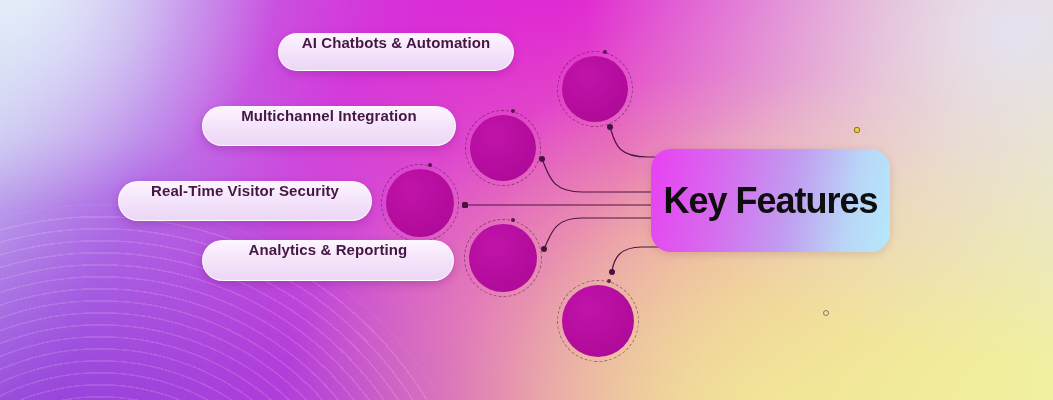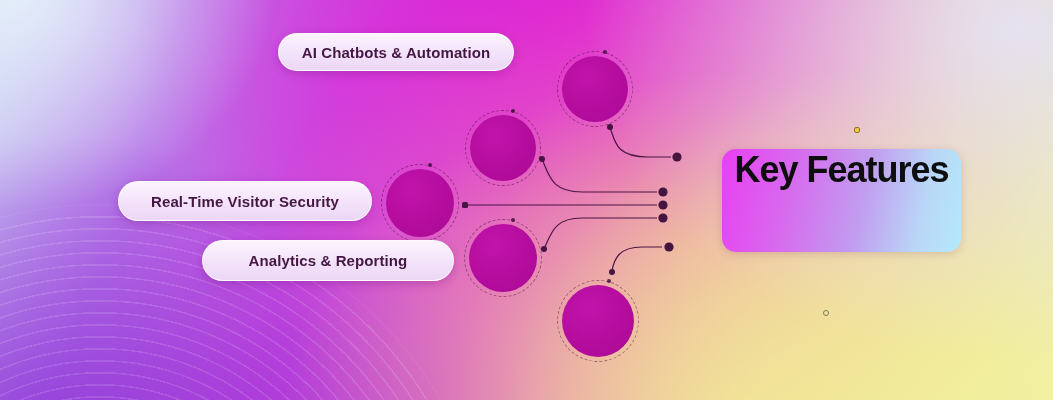--- a/index.html
+++ b/index.html
@@ -26,21 +26,21 @@
     background:repeating-radial-gradient(circle at center,
       rgba(255,255,255,0) 0px, rgba(255,255,255,0) 10.5px,
       rgba(255,255,255,0.13) 10.5px, rgba(255,255,255,0.13) 12px);
     -webkit-mask:radial-gradient(circle at center, transparent 0 150px, #000 175px 385px, transparent 400px);
     mask:radial-gradient(circle at center, transparent 0 150px, #000 175px 385px, transparent 400px);
     pointer-events:none;
   }
   .connectors{position:absolute;left:0;top:0;}
   .pill{
     position:absolute;
-    display:flex;align-items:center;justify-content:center;
+    display:flex;align-items:flex-start;justify-content:center;
     background:linear-gradient(180deg,#fdf4ff 0%,#f3e2fa 55%,#ecd7f6 100%);
     border:1px solid rgba(255,255,255,0.85);
     border-radius:22px;
     box-shadow:0 3px 9px rgba(120,20,130,0.30);
     color:#441743;
     font-size:15px;font-weight:700;letter-spacing:0.1px;
     white-space:nowrap;
   }
   .pill1{left:278px;top:33px;width:234px;height:36px;}
   .pill2{left:202px;top:106px;width:252px;height:38px;}
@@ -63,24 +63,24 @@
   .node1::before{transform:rotate(10deg);}
   .node2{left:470px;top:115px;width:66px;height:66px;}
   .node2::before{transform:rotate(65deg);}
   .node3{left:386px;top:169px;width:68px;height:68px;}
   .node3::before{transform:rotate(140deg);}
   .node4{left:469px;top:224px;width:68px;height:68px;}
   .node4::before{transform:rotate(205deg);}
   .node5{left:562px;top:285px;width:72px;height:72px;}
   .node5::before{transform:rotate(280deg);}
   .title-box{
-    position:absolute;left:722px;top:149px;width:239px;height:103px;
-    display:flex;align-items:flex-start;justify-content:center;
+    position:absolute;left:651px;top:149px;width:239px;height:103px;
+    display:flex;align-items:center;justify-content:center;
     background:linear-gradient(102deg,#e93ff2 0%,#d66cee 30%,#c19df0 58%,#b9d6f7 82%,#b4e9fb 100%);
-    border-radius:14px;
+    border-radius:20px;
     box-shadow:0 2px 8px rgba(110,40,80,0.18);
   }
   .title-box span{
     color:#0e0e0e;font-size:36px;font-weight:800;letter-spacing:-1px;
     white-space:nowrap;
   }
   .dot-yellow{
     position:absolute;left:854px;top:127px;width:6px;height:6px;border-radius:2px;
     background:#ecca3c;border:1px solid #8a7a25;box-sizing:border-box;
   }
@@ -120,20 +120,23 @@
 
   <div class="node node1"></div>
   <div class="node node2"></div>
   <div class="node node3"></div>
   <div class="node node4"></div>
   <div class="node node5"></div>
 
   <div class="pill pill1">
     <span>AI Chatbots &amp; Automation</span>
   </div>
+  <div class="pill pill2">
+    <span>Multichannel Integration</span>
+  </div>
   <div class="pill pill3">
     <span>Real-Time Visitor Security</span>
   </div>
   <div class="pill pill4">
     <span>Analytics &amp; Reporting</span>
   </div>
 
   <div class="title-box">
     <span>Key Features</span>
   </div>

